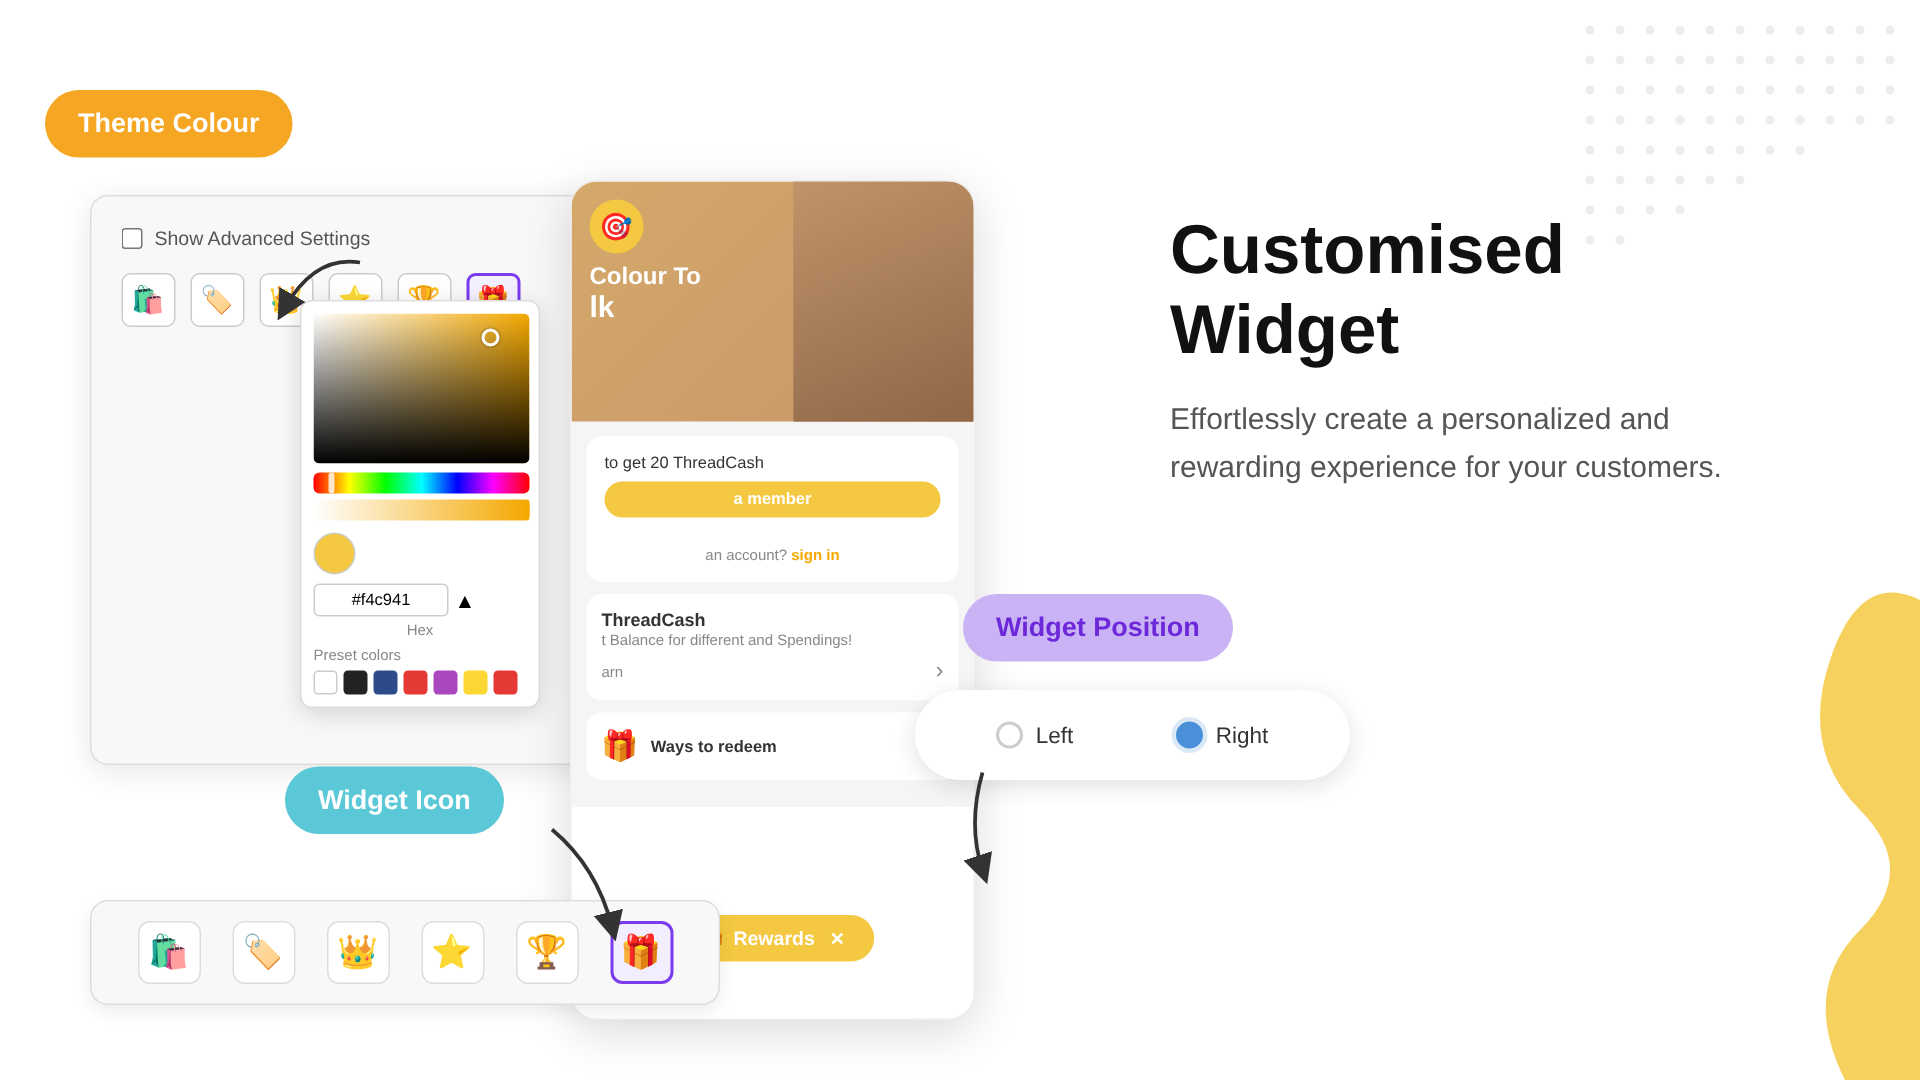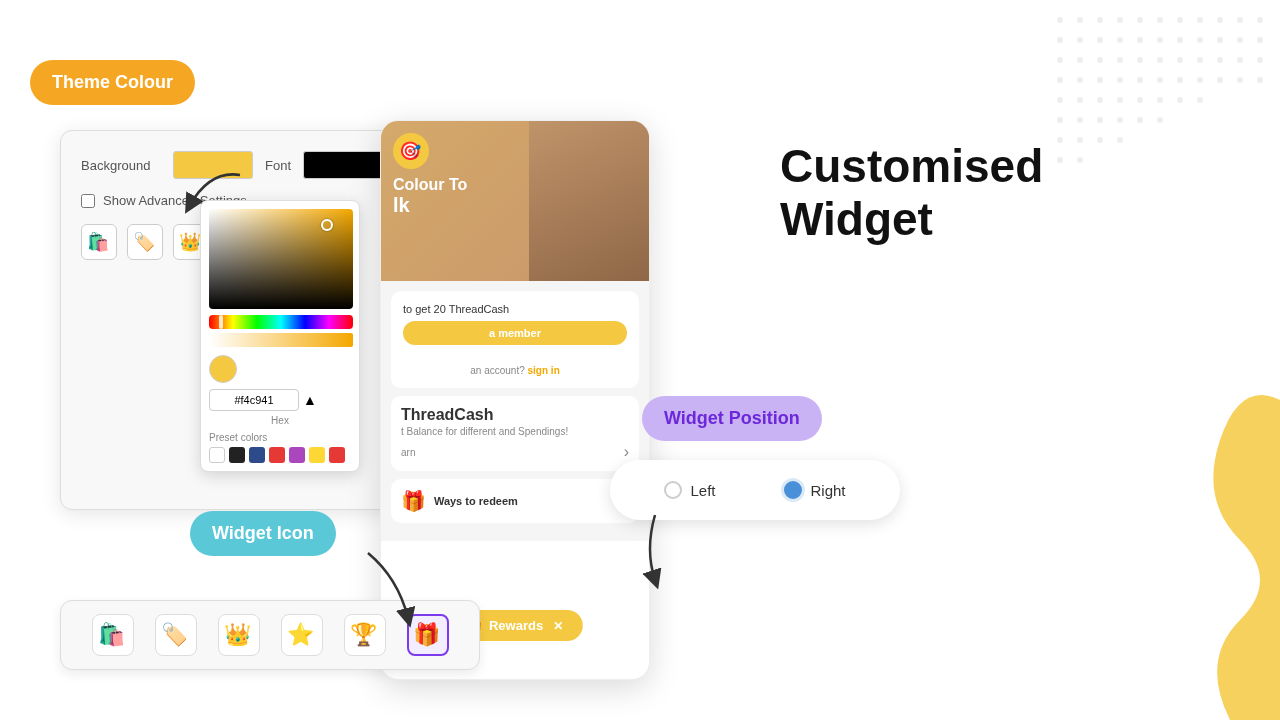--- a/index.html
+++ b/index.html
@@ -379,21 +379,21 @@
     }
 
     .mobile-threadcash-card {
       background: #fff;
       border-radius: 10px;
       padding: 10px;
       margin-bottom: 8px;
     }
 
     .mobile-tc-title {
-      font-size: 16px;
+      font-size: 12px;
       font-weight: 700;
       color: #333;
     }
 
     .mobile-tc-desc {
       font-size: 10px;
       color: #888;
       margin-top: 2px;
     }
 
@@ -671,29 +671,20 @@
   <path d="M70,10 Q40,5 20,40" stroke="#333" stroke-width="2.5" fill="none" marker-end="url(#arr1)"></path>
   <defs>
     <marker id="arr1" markerWidth="8" markerHeight="8" refX="4" refY="4" orient="auto">
       <path d="M0,0 L0,8 L8,4 Z" fill="#333"></path>
     </marker>
   </defs>
 </svg>
 
 <div class="settings-panel">
   <div class="settings-panel-inner">
-    <div class="settings-row">
-      <span class="settings-label">Background</span>
-      <div class="bg-color-swatch"></div>
-      <span class="font-label">Font</span>
-      <div style="display:flex;align-items:center;gap:4px;">
-        <div class="font-color-swatch"></div>
-        <span class="font-hex">#000</span>
-      </div>
-    </div>
     <div class="checkbox-row">
       <input type="checkbox" style="">
       <span class="checkbox-label">Show Advanced Settings</span>
     </div>
     <div class="icon-row" style="margin-top:16px;">
       <div class="icon-box">🛍️</div>
       <div class="icon-box">🏷️</div>
       <div class="icon-box">👑</div>
       <div class="icon-box">⭐</div>
       <div class="icon-box">🏆</div>
@@ -821,13 +812,14 @@
   <path d="M30,5 Q20,40 30,70" stroke="#333" stroke-width="2.5" fill="none" marker-end="url(#arr3)"></path>
   <defs>
     <marker id="arr3" markerWidth="8" markerHeight="8" refX="4" refY="4" orient="auto">
       <path d="M0,0 L0,8 L8,4 Z" fill="#333"></path>
     </marker>
   </defs>
 </svg>
 
 <div class="right-text">
   <h1 class="main-title">Customised Widget</h1>
+  <p class="sub-text">Effortlessly create a personalized and rewarding experience for your customers.</p>
 </div>
 
 </body></html>

